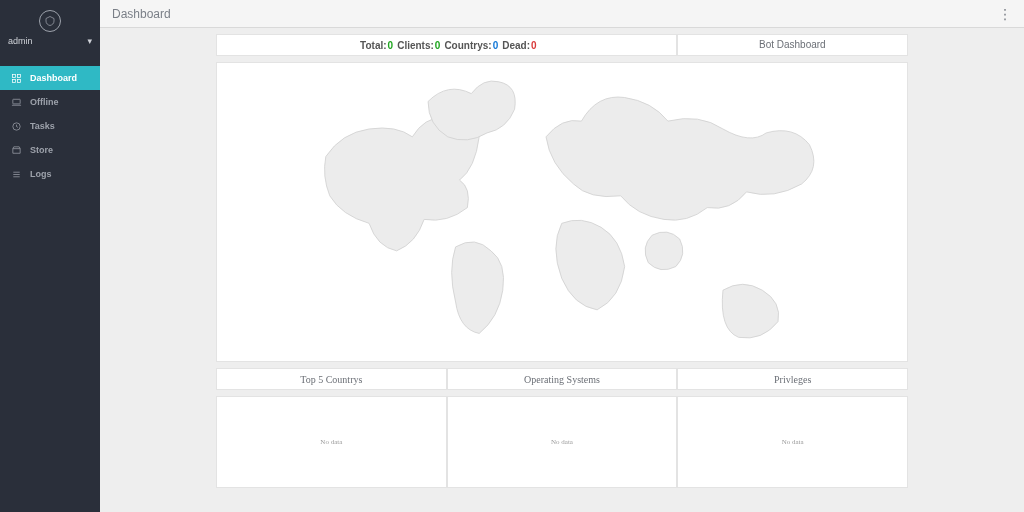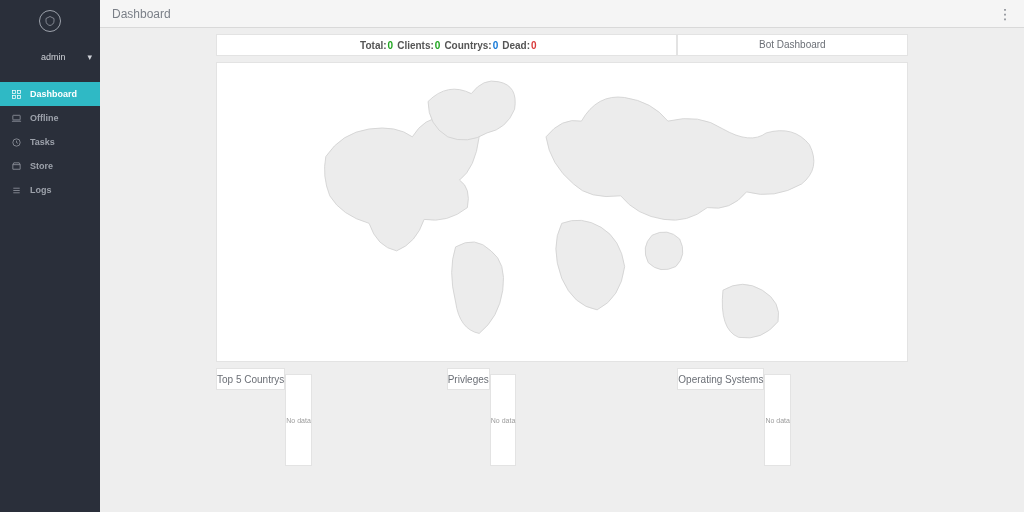--- a/index.html
+++ b/index.html
@@ -5,21 +5,21 @@
   * { box-sizing: border-box; margin: 0; padding: 0; }
   html, body { width: 1024px; height: 512px; font-family: Arial, Helvetica, sans-serif; background: #eeeeee; overflow: hidden; }
 
   .app { display: flex; width: 100%; height: 100%; }
 
   
   .sidebar { width: 100px; background: #2a2f3a; color: #b8bcc4; display: flex; flex-direction: column; font-size: 9px; }
   .profile { padding: 10px 8px 6px 8px; display: flex; flex-direction: column; align-items: center; position: relative; }
   .avatar { width: 22px; height: 22px; border: 1.5px solid #9da2ab; border-radius: 50%; display:flex; align-items:center; justify-content:center; color:#9da2ab; }
   .avatar svg { width: 12px; height: 12px; stroke:#9da2ab; stroke-width:1.5; fill:none; }
-  .profile-row { display:flex; align-items:center; width:100%; justify-content:flex-end; margin-top:20px; gap:22px;}
+  .profile-row { display:flex; align-items:center; width:100%; justify-content:space-between; margin-top:4px; gap:22px;}
   .username { font-size: 9px; color:#cfd2d8; }
   .caret { font-size:9px; color:#cfd2d8; }
   .nav { margin-top: 14px; }
   .nav-item { display:flex; align-items:center; gap:8px; height:24px; padding: 0 10px; cursor:pointer; color:#9da2ab; }
   .nav-item.active { background:#2fb9c5; color:#ffffff; }
   .nav-item .icon { width:12px; display:flex; justify-content:center; }
   .nav-item .icon svg { width:11px; height:11px; fill:none; stroke: currentColor; stroke-width:1.6; }
   .nav-item .label { font-size:9px; font-weight:600; }
 
   
@@ -39,21 +39,21 @@
   .top-totals span.lbl { color:#555; margin:0 1px 0 4px; }
   .top-totals span.green { color:#1fa51f; }
   .top-totals span.blue { color:#1277d6; }
   .top-totals span.red { color:#d93a3a; }
   .top-loc { flex:1; height:22px; }
 
   
   .map-card { width:100%; height:300px; display:flex; align-items:center; justify-content:center; overflow:hidden; }
   .map-card svg { width:95%; height:95%; }
   .map-card svg path { fill:#ececec; stroke:#cfcfcf; stroke-width:1; }
-  .split-card { display:flex; flex-direction:row; flex:1;}
+  .split-card { display:flex; flex-direction:column; flex:1;font-family:Liberation Serif, serif;}
   .mini-head { background:#fff; border:1px solid #e3e3e3; height:22px; display:flex; align-items:center; justify-content:center; font-size:10px; color:#6b6f76; }
   .mini-body { background:#fff; border:1px solid #e3e3e3; height:92px; display:flex; align-items:center; justify-content:center; font-size:7px; color:#9b9b9b; margin-top:6px;}
 </style>
 </head>
 <body>
 
 <div class="app">
 
   <aside class="sidebar">
     <div class="profile">
@@ -154,25 +154,25 @@
           <path d="M465 210 q20 -10 35 5 q10 20 -5 35 q-20 10 -35 -5 q-10 -20 5 -35 Z"></path>
         </svg>
       </div>
 
       <div class="row bottom-row">
         <div class="split-card">
           <div class="mini-head">Top 5 Countrys</div>
           <div class="mini-body">No data</div>
         </div>
         <div class="split-card">
-          <div class="mini-head">Privleges</div>
+          <div class="mini-head">Operating Systems</div>
           <div class="mini-body">No data</div>
         </div>
         <div class="split-card">
-          <div class="mini-head">Operating Systems</div>
+          <div class="mini-head">Privleges</div>
           <div class="mini-body">No data</div>
         </div>
       </div>
 
     </div>
   </main>
 
 </div>
 
 </body></html>

